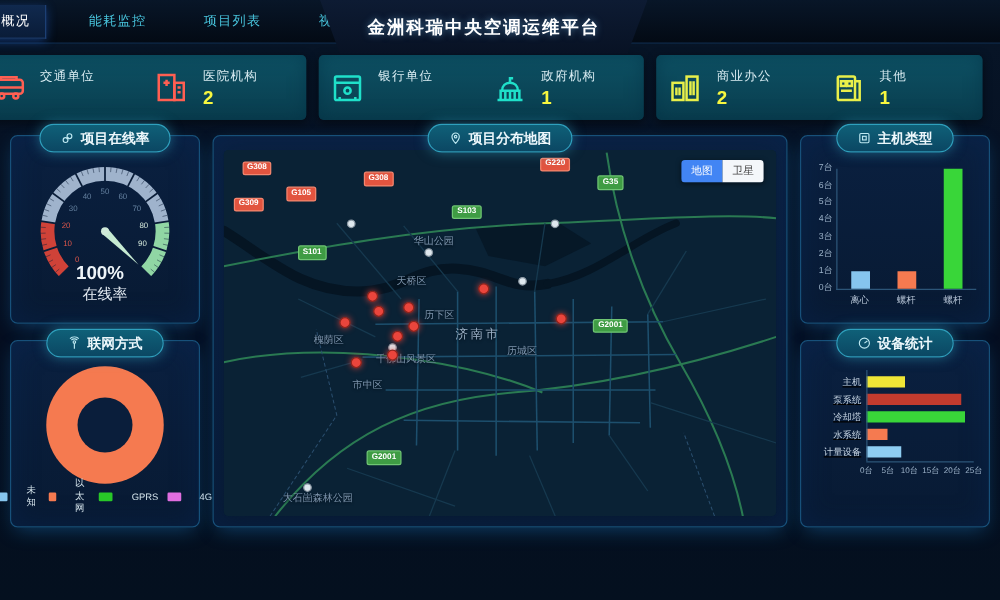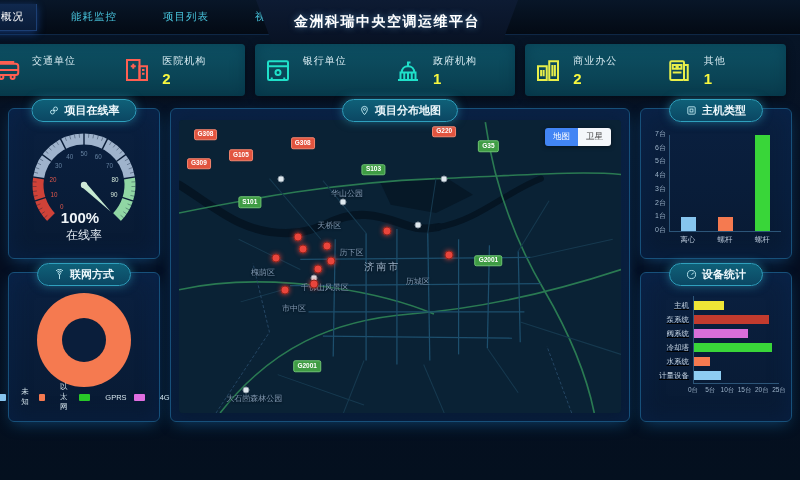--- a/index.html
+++ b/index.html
@@ -472,26 +472,20 @@
                   <div class="hbar" style="width:36%;background:#efe636"></div>
                 </div>
               </div>
               <div class="hrow">
                 <div class="hlabel">泵系统</div>
                 <div class="htrack">
                   <div class="hbar" style="width:88%;background:#c23b2e"></div>
                 </div>
               </div>
               <div class="hrow">
-                <div class="hlabel">阀系统</div>
-                <div class="htrack">
-                  <div class="hbar" style="width:64%;background:#d76fd9"></div>
-                </div>
-              </div>
-              <div class="hrow">
                 <div class="hlabel">冷却塔</div>
                 <div class="htrack">
                   <div class="hbar" style="width:92%;background:#39d639"></div>
                 </div>
               </div>
               <div class="hrow">
                 <div class="hlabel">水系统</div>
                 <div class="htrack">
                   <div class="hbar" style="width:20%;background:#f57a50"></div>
                 </div>

